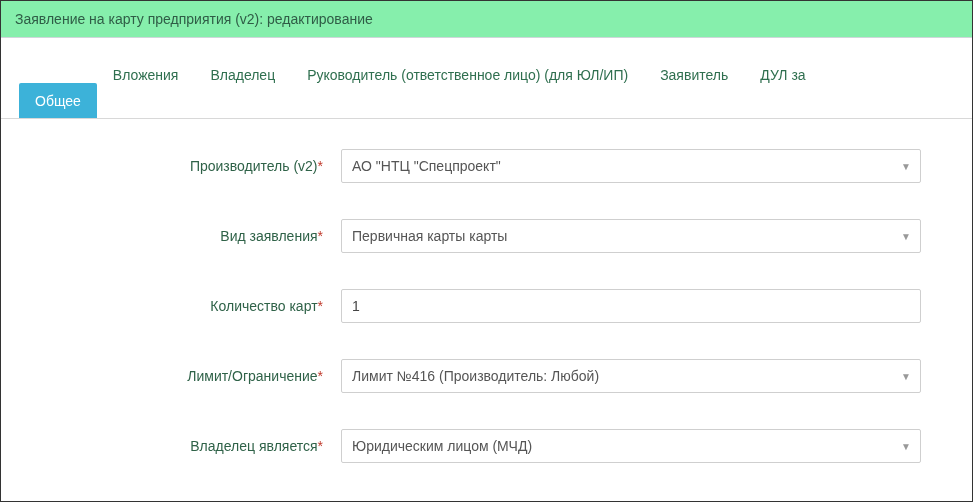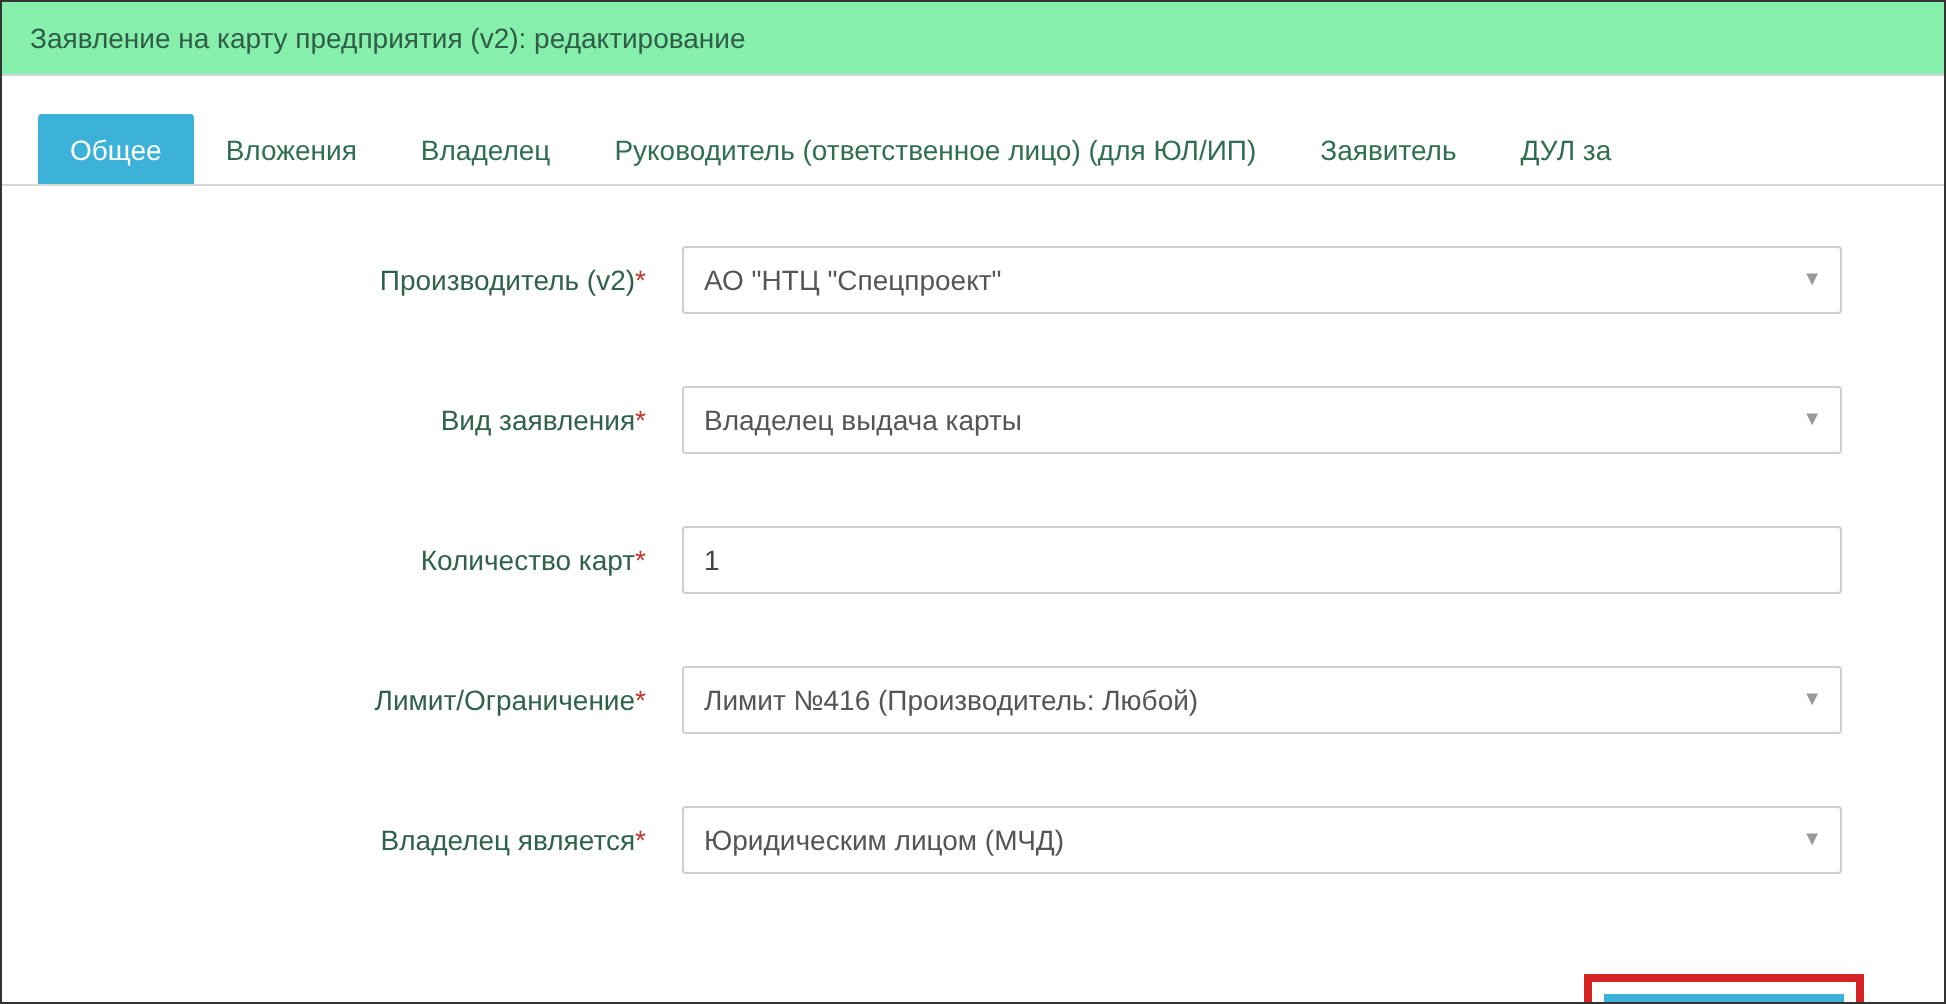--- a/index.html
+++ b/index.html
@@ -34,20 +34,21 @@
     color: #2f6f4f;
     font-size: 14px;
     cursor: pointer;
     position: relative;
     top: 1px;
   }
   .tab.active {
     background: #3cb2d9;
     color: #fff;
     border-radius: 2px 2px 0 0;
+    margin-top: 26px;
   }
   .form-area {
     padding: 30px 40px 10px 40px;
   }
   .field-row {
     display: flex;
     align-items: center;
     margin-bottom: 36px;
   }
   .field-label {
@@ -130,21 +131,21 @@
       <div class="select-box">АО "НТЦ "Спецпроект"</div>
       <span class="select-caret">▼</span>
     </div>
   </div>
 
   <div class="field-row">
     <div class="field-label">
       <span>Вид заявления</span><span class="req">*</span>
     </div>
     <div class="field-control select-wrap">
-      <div class="select-box">Владелец выдача карты</div>
+      <div class="select-box">Первичная карты карты</div>
       <span class="select-caret">▼</span>
     </div>
   </div>
 
   <div class="field-row">
     <div class="field-label">
       <span>Количество карт</span><span class="req">*</span>
     </div>
     <div class="field-control">
       <input class="text-input" type="text" value="1" style="">

